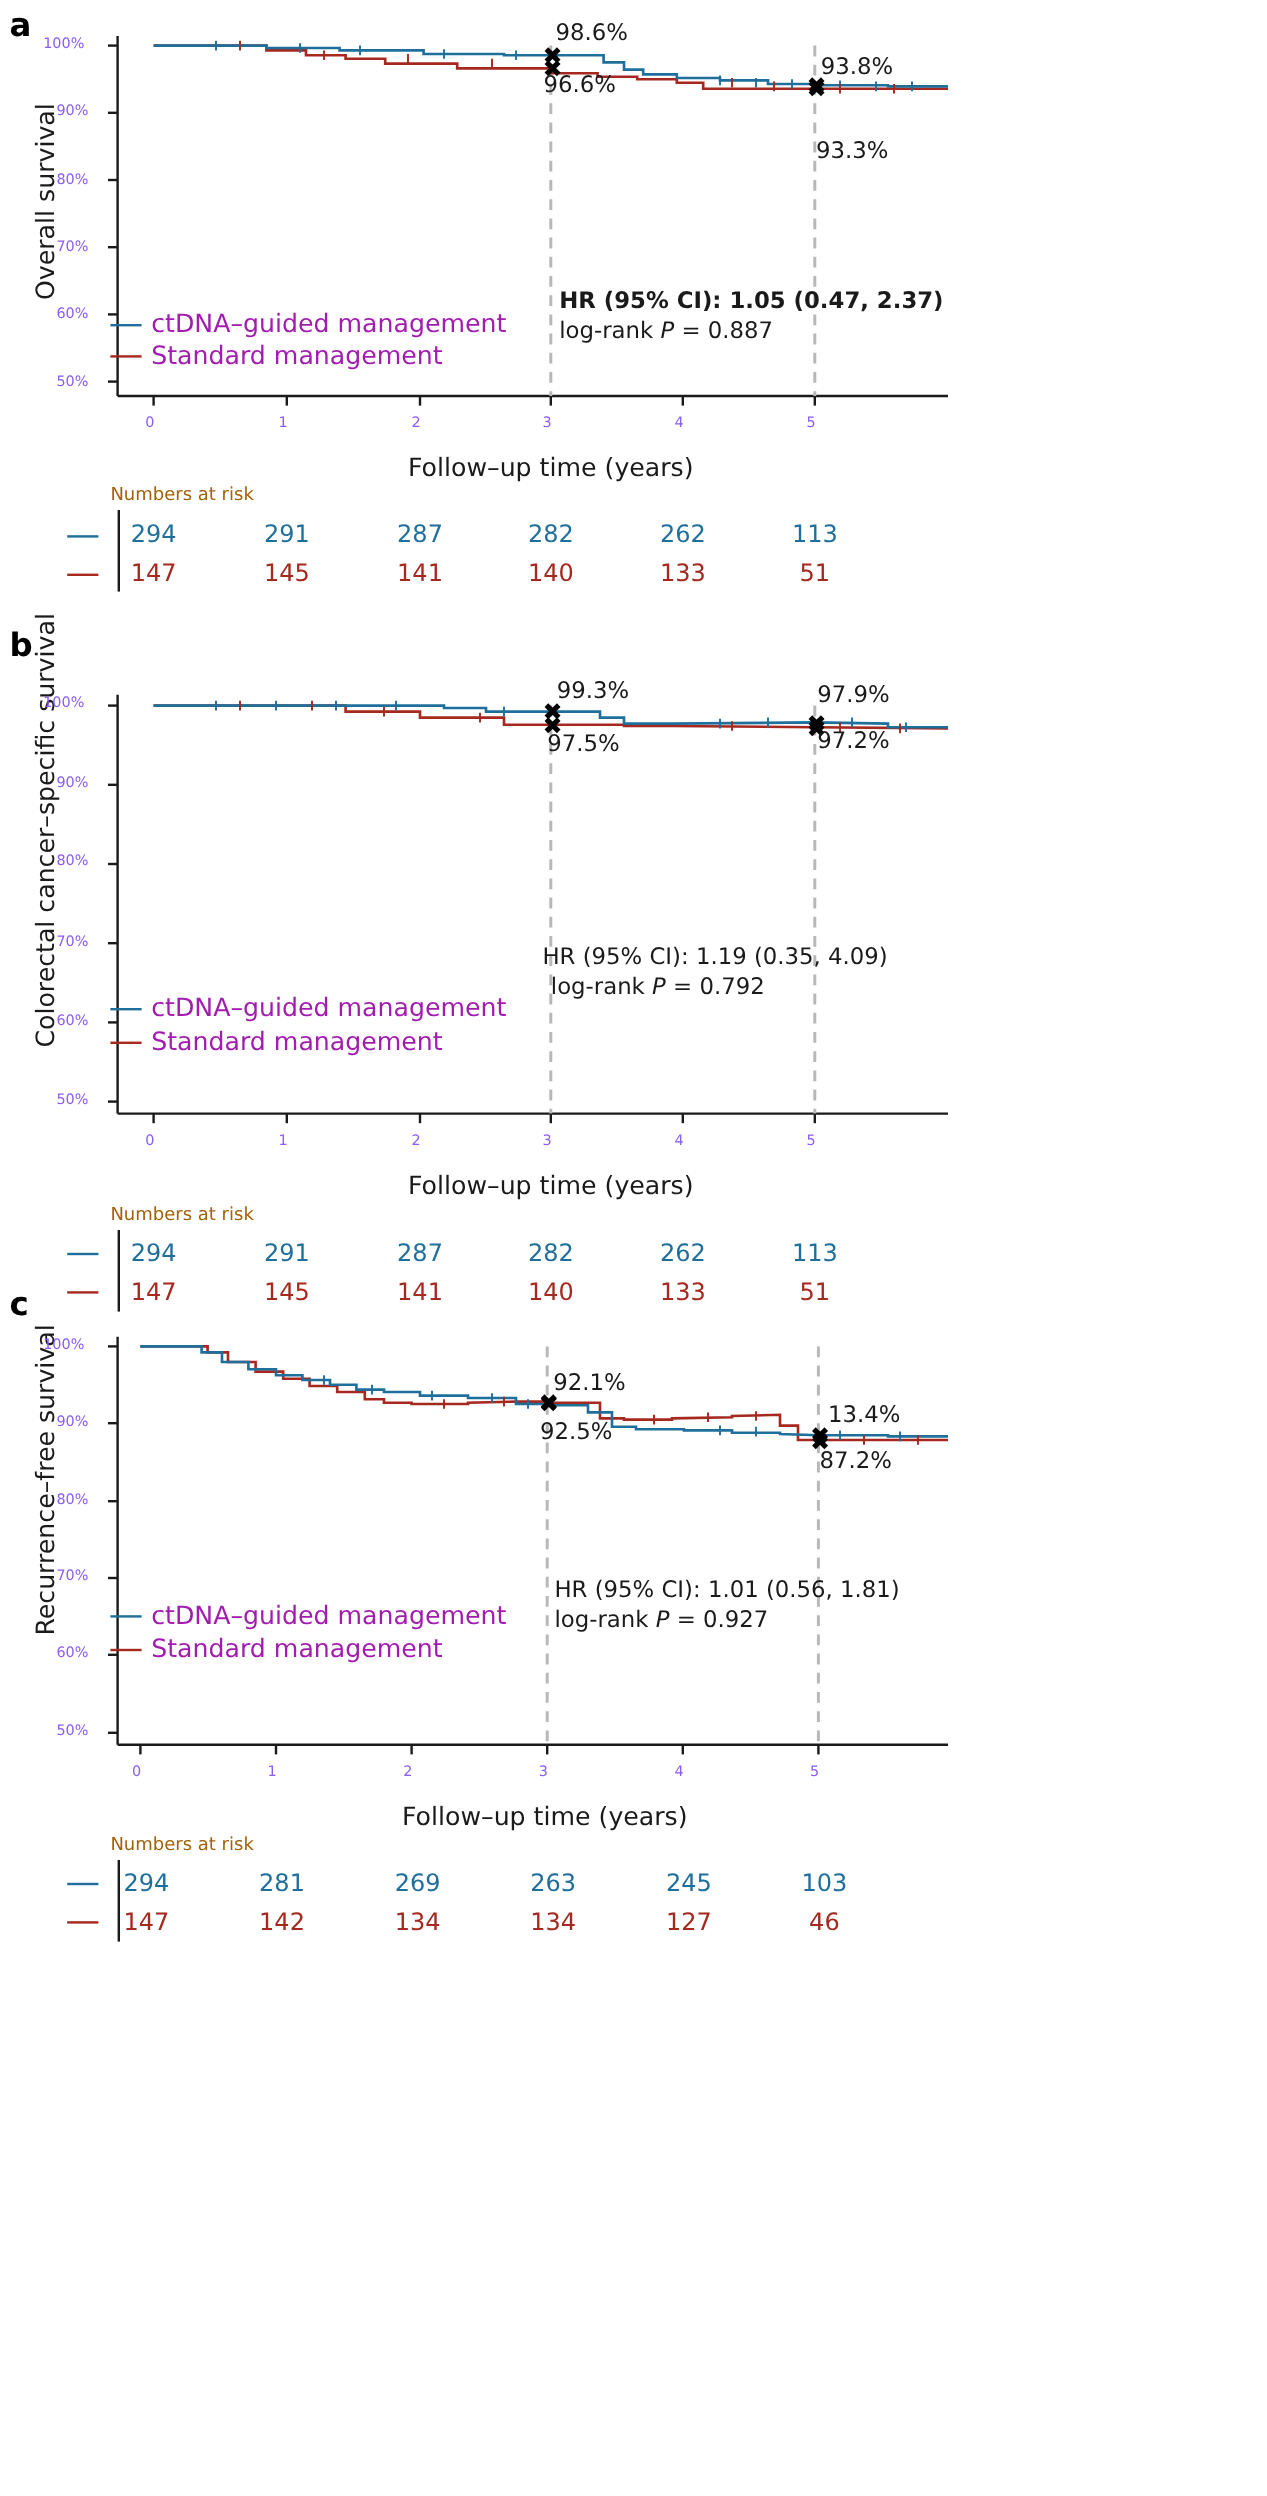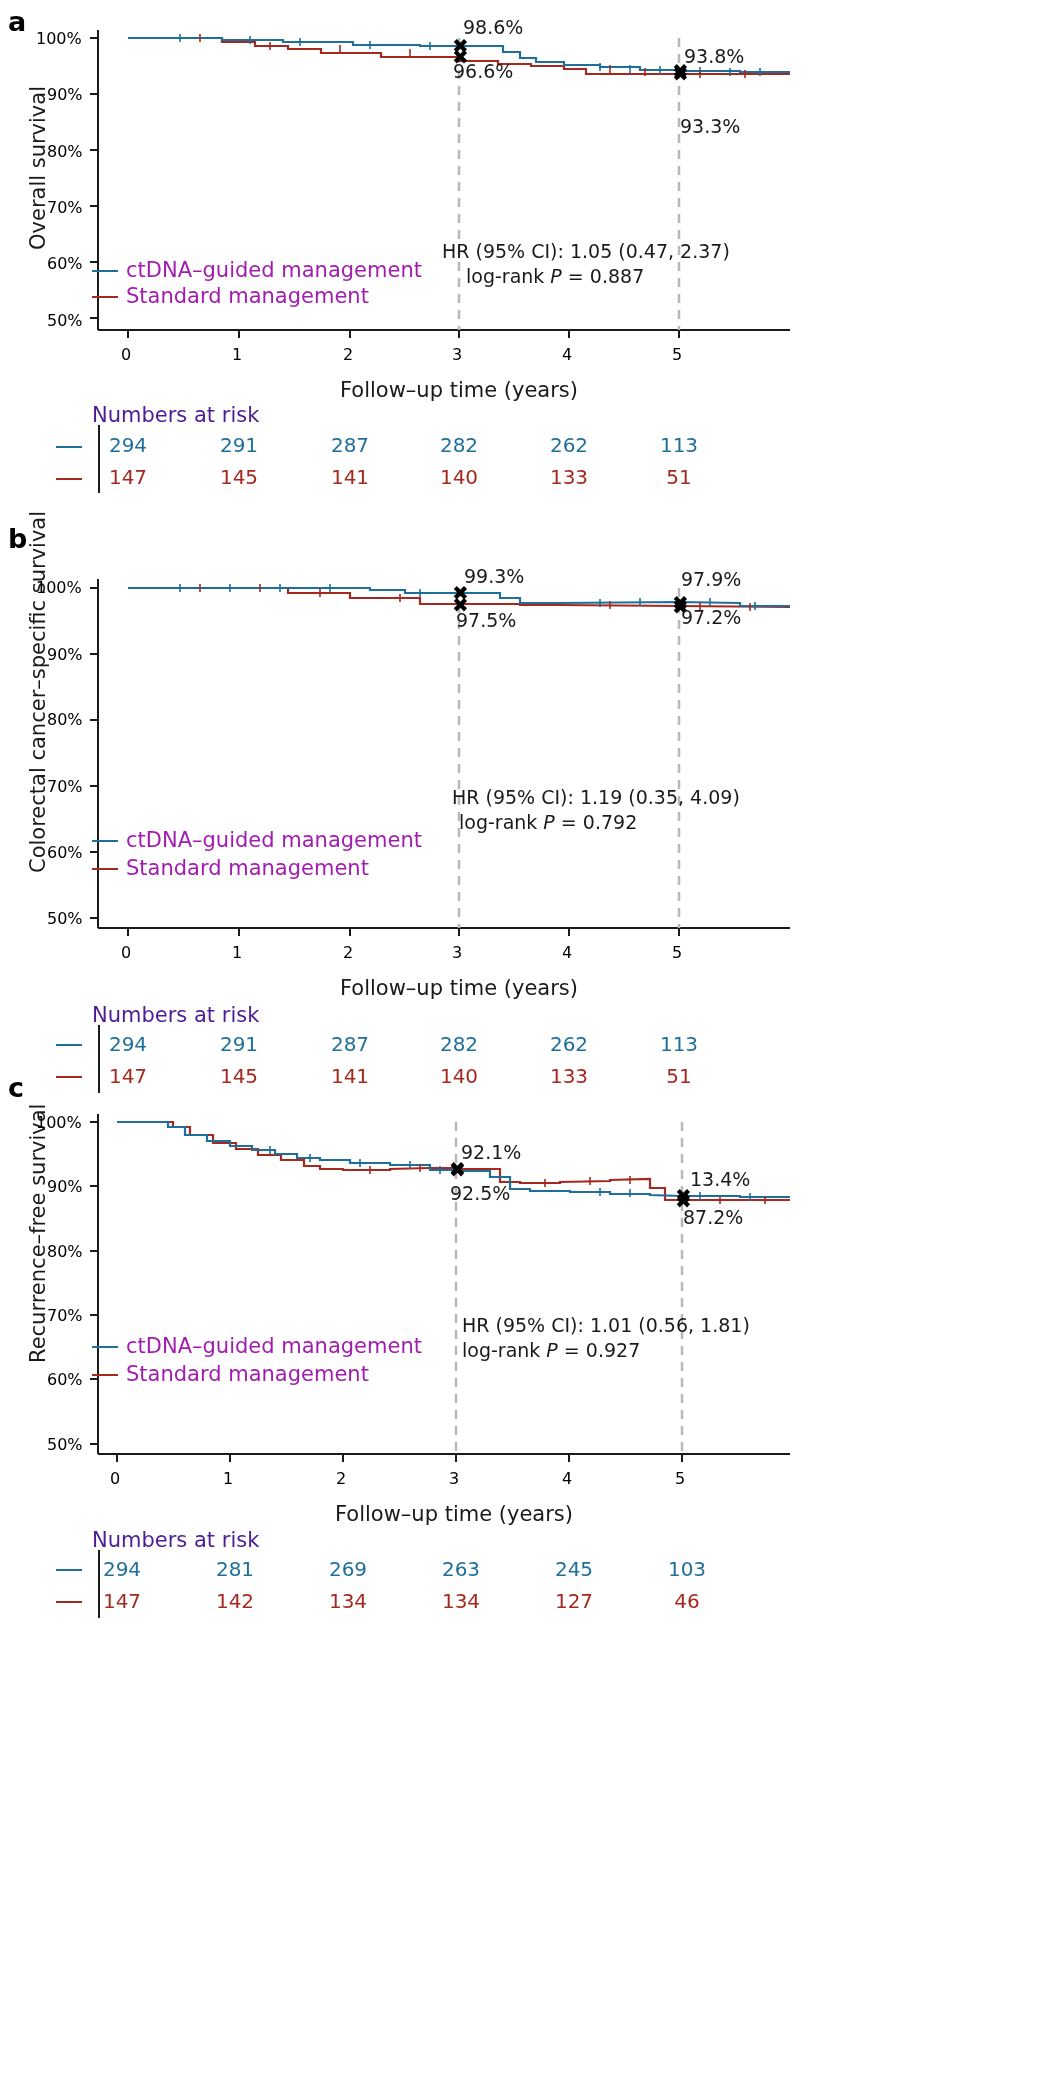--- a/index.html
+++ b/index.html
@@ -13,22 +13,22 @@
   .panel{position:relative;width:1056px;}
   .panel-letter{
     position:absolute;
     font-weight:bold;
     font-size:27px;
     color:#000;
     font-family:"DejaVu Sans", sans-serif;
   }
   .tick-label{
     position:absolute;
-    font-size:16px;
-    color:#000000;
+    font-size:12px;
+    color:#8b5cf6;
     white-space:nowrap;
   }
   .ylabel{
     position:absolute;
     font-size:21px;
     color:#1a1a1a;
     transform-origin:0 0;
     transform:rotate(-90deg);
     white-space:nowrap;
   }
@@ -41,21 +41,21 @@
   }
   .annot{
     position:absolute;
     font-size:19px;
     color:#1a1a1a;
     white-space:nowrap;
   }
   .annot i{font-style:italic;}
   .legend-line{position:absolute;height:0;border-top:2.5px solid;width:26px;}
   .legend-text{position:absolute;font-size:21px;color:#a21caf;white-space:nowrap;}
-  .risk-title{position:absolute;font-size:21px;color:#4c1d95;white-space:nowrap;}
+  .risk-title{position:absolute;font-size:15px;color:#a16207;white-space:nowrap;}
   .risk-num{position:absolute;font-size:20px;white-space:nowrap;text-align:center;}
   .risk-dash{position:absolute;height:0;border-top:2.5px solid;width:26px;}
   .risk-sep{position:absolute;background:#1a1a1a;width:1.5px;}
   .xmark{
     position:absolute;
     font-size:20px;
     font-weight:bold;
     color:#000;
     line-height:1;
     white-space:nowrap;
@@ -134,21 +134,21 @@
     <div class="xmark" style="left:452px;top:36px;">✖</div>
     <div class="xmark" style="left:452px;top:47px;">✖</div>
     <div class="xmark" style="left:672px;top:61px;">✖</div>
     <div class="xmark" style="left:672px;top:64px;">✖</div>
 
     <div class="annot" style="left:463px;top:16px;">98.6%</div>
     <div class="annot" style="left:453px;top:60px;">96.6%</div>
     <div class="annot" style="left:684px;top:45px;">93.8%</div>
     <div class="annot" style="left:680px;top:79px;margin-top:36px;">93.3%</div>
 
-    <div class="annot" style="left:442px;top:240px;">HR (95% CI): 1.05 (0.47, 2.37)</div>
+    <div class="annot" style="left:466px;top:240px;font-weight:bold;">HR (95% CI): 1.05 (0.47, 2.37)</div>
     <div class="annot" style="left:466px;top:265px;">log-rank <i>P</i> = 0.887</div>
 
     <div class="legend-line" style="left:92px;top:270px;border-color:#1f6f9c;"></div>
     <div class="legend-text" style="left:126px;top:258px;">ctDNA–guided management</div>
     <div class="legend-line" style="left:92px;top:296px;border-color:#a5291f;"></div>
     <div class="legend-text" style="left:126px;top:284px;">Standard management</div>
 
     <div class="tick-label" style="left:121px;top:345px;">0</div>
     <div class="tick-label" style="left:232px;top:345px;">1</div>
     <div class="tick-label" style="left:343px;top:345px;">2</div>

